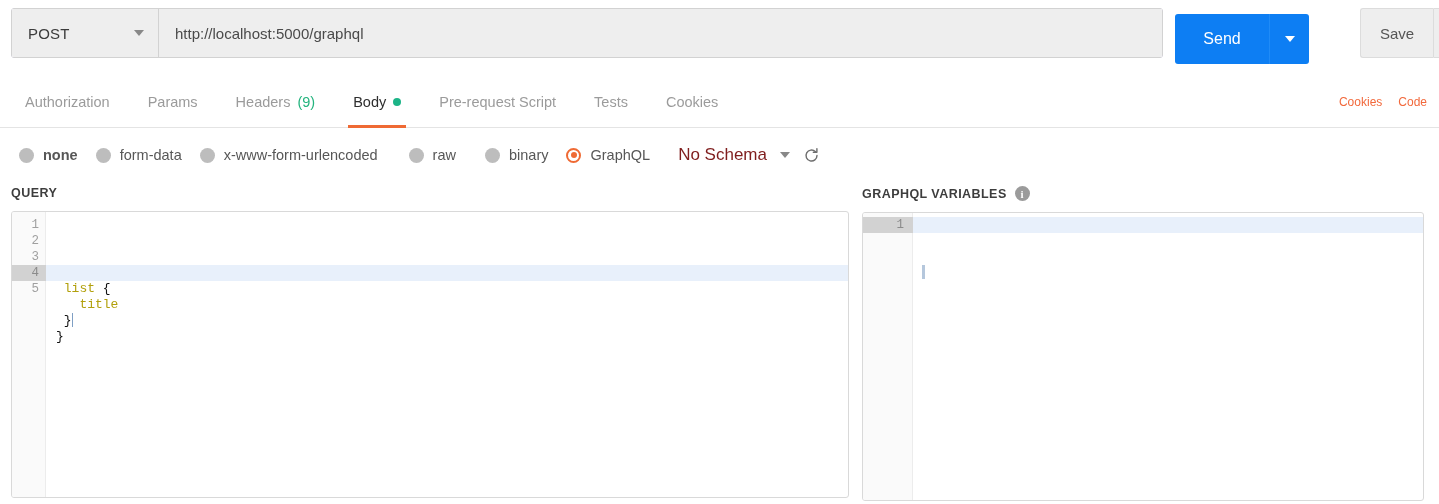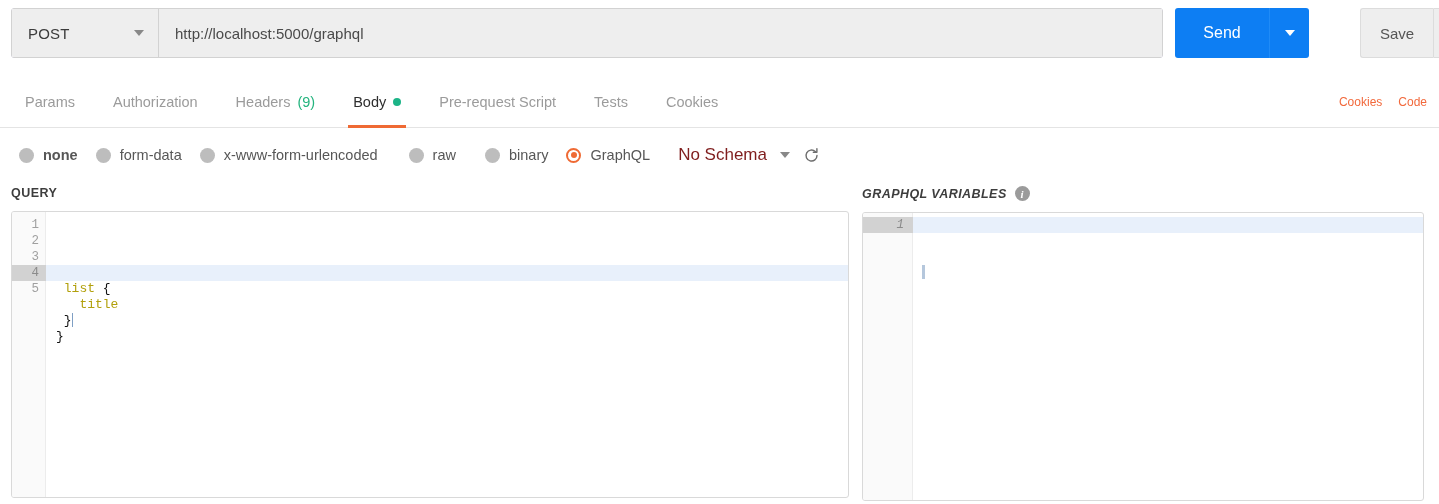--- a/index.html
+++ b/index.html
@@ -41,21 +41,21 @@
   }
   .url-input {
     flex: 1; height: 100%;
     border: 0; outline: none; background: #eeeeee;
     font-family: "Liberation Sans", sans-serif;
     font-size: 15px; color: #4a4a4a;
     padding: 0 16px;
   }
 
   .send-group {
-    position: absolute; left: 1175px; top: 8px;
+    position: absolute; left: 1175px; top: 14px;
     height: 50px; display: flex;
   }
   .send-btn {
     width: 94px; height: 50px;
     background: #0d7ef3; color: #fff;
     border: 0; border-radius: 3px 0 0 3px;
     font-family: "Liberation Sans", sans-serif;
     font-size: 16px; cursor: pointer;
     display: flex; align-items: center; justify-content: center;
   }
@@ -159,21 +159,21 @@
   }
   .info-icon {
     width: 15px; height: 15px; border-radius: 50%; background: #9b9b9b;
     color: #ffffff; font-size: 11px; font-weight: bold;
     display: flex; align-items: center; justify-content: center;
     font-family: "Liberation Serif", serif;
     cursor: pointer;
   }
 
   .query-panel { position: absolute; left: 11px; top: 0; width: 838px; }
-  .vars-panel  { position: absolute; left: 862px; top: 0; width: 562px; font-style: italic; }
+  .vars-panel  { position: absolute; left: 862px; top: 0; width: 562px; }
 
   .code-box {
     margin-top: 11px;
     border: 1px solid #d9d9d9; border-radius: 3px;
     background: #ffffff;
     position: relative; overflow: hidden;
     font-family: "Liberation Mono", monospace;
   }
   .query-box { height: 287px; }
   .vars-box  { height: 289px; }
@@ -240,24 +240,24 @@
       <button class="save-btn">Save</button>
       <button class="save-caret-btn">
         <span class="caret"></span>
       </button>
     </div>
   </div>
 
   <div class="tabbar">
     <div class="tabs">
       <div class="tab">
+        <span>Authorization</span>
+      </div>
+      <div class="tab">
         <span>Params</span>
-      </div>
-      <div class="tab">
-        <span>Authorization</span>
       </div>
       <div class="tab">
         <span>Headers</span>
         <span class="tab-count">(9)</span>
       </div>
       <div class="tab active">
         <span>Body</span>
         <span class="green-dot"></span>
       </div>
       <div class="tab">

